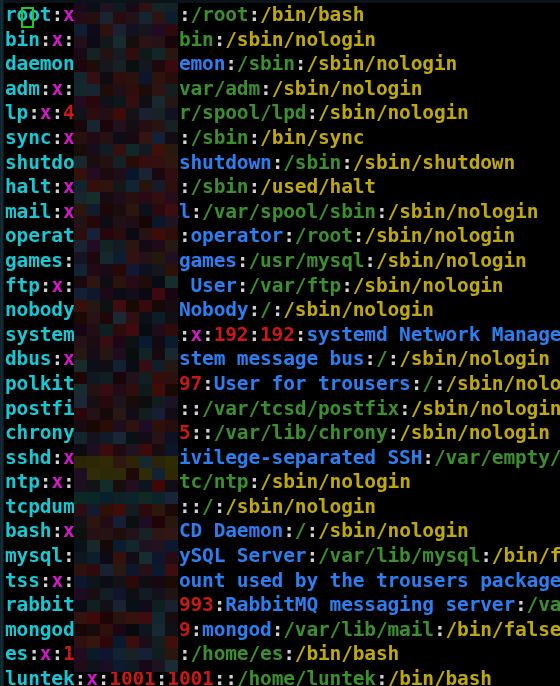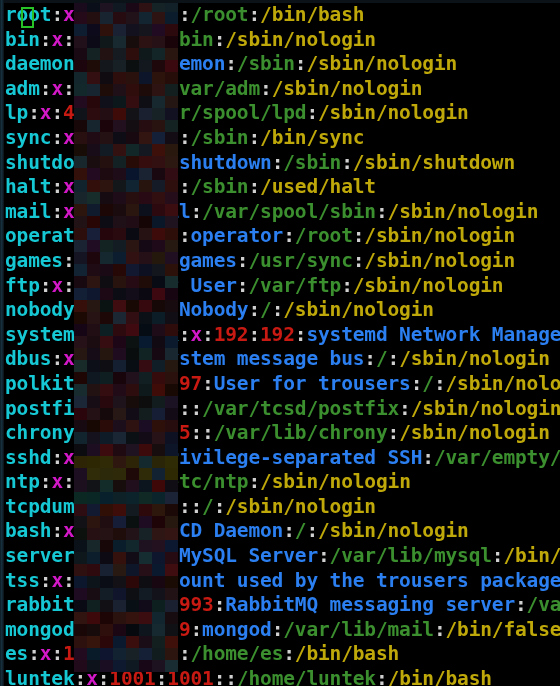--- a/index.html
+++ b/index.html
@@ -109,33 +109,33 @@
       <div class="line"><span class="u">root</span><span class="c">:</span><span class="x">x</span><span class="c">:</span><span class="n">0</span><span class="c">:</span><span class="n">0</span><span class="c">:</span><span class="d">root</span><span class="c">:</span><span class="p">/root</span><span class="c">:</span><span class="s">/bin/bash</span></div>
       <div class="line"><span class="u">bin</span><span class="c">:</span><span class="x">x</span><span class="c">:</span><span class="n">1</span><span class="c">:</span><span class="n">1</span><span class="c">:</span><span class="d">bin</span><span class="c">:</span><span class="p">/bin</span><span class="c">:</span><span class="s">/sbin/nologin</span></div>
       <div class="line"><span class="u">daemon</span><span class="c">:</span><span class="x">x</span><span class="c">:</span><span class="n">2</span><span class="c">:</span><span class="n">2</span><span class="c">:</span><span class="d">daemon</span><span class="c">:</span><span class="p">/sbin</span><span class="c">:</span><span class="s">/sbin/nologin</span></div>
       <div class="line"><span class="u">adm</span><span class="c">:</span><span class="x">x</span><span class="c">:</span><span class="n">3</span><span class="c">:</span><span class="n">4</span><span class="c">:</span><span class="d">adm</span><span class="c">:</span><span class="p">/var/adm</span><span class="c">:</span><span class="s">/sbin/nologin</span></div>
       <div class="line"><span class="u">lp</span><span class="c">:</span><span class="x">x</span><span class="c">:</span><span class="n">4</span><span class="c">:</span><span class="n">7</span><span class="c">:</span><span class="d">lp</span><span class="c">:</span><span class="p">/var/spool/lpd</span><span class="c">:</span><span class="s">/sbin/nologin</span></div>
       <div class="line"><span class="u">sync</span><span class="c">:</span><span class="x">x</span><span class="c">:</span><span class="n">5</span><span class="c">:</span><span class="n">0</span><span class="c">:</span><span class="d">sync</span><span class="c">:</span><span class="p">/sbin</span><span class="c">:</span><span class="s">/bin/sync</span></div>
       <div class="line"><span class="u">shutdown</span><span class="c">:</span><span class="x">x</span><span class="c">:</span><span class="n">6</span><span class="c">:</span><span class="n">0</span><span class="c">:</span><span class="d">shutdown</span><span class="c">:</span><span class="p">/sbin</span><span class="c">:</span><span class="s">/sbin/shutdown</span></div>
       <div class="line"><span class="u">halt</span><span class="c">:</span><span class="x">x</span><span class="c">:</span><span class="n">7</span><span class="c">:</span><span class="n">0</span><span class="c">:</span><span class="d">halt</span><span class="c">:</span><span class="p">/sbin</span><span class="c">:</span><span class="s">/used/halt</span></div>
       <div class="line"><span class="u">mail</span><span class="c">:</span><span class="x">x</span><span class="c">:</span><span class="n">8</span><span class="c">:</span><span class="n">12</span><span class="c">:</span><span class="d">mail</span><span class="c">:</span><span class="p">/var/spool/sbin</span><span class="c">:</span><span class="s">/sbin/nologin</span></div>
       <div class="line"><span class="u">operator</span><span class="c">:</span><span class="x">x</span><span class="c">:</span><span class="n">11</span><span class="c">:</span><span class="n">0</span><span class="c">:</span><span class="d">operator</span><span class="c">:</span><span class="p">/root</span><span class="c">:</span><span class="s">/sbin/nologin</span></div>
-      <div class="line"><span class="u">games</span><span class="c">:</span><span class="x">x</span><span class="c">:</span><span class="n">12</span><span class="c">:</span><span class="n">100</span><span class="c">:</span><span class="d">games</span><span class="c">:</span><span class="p">/usr/sync</span><span class="c">:</span><span class="s">/sbin/nologin</span></div>
+      <div class="line"><span class="u">games</span><span class="c">:</span><span class="x">x</span><span class="c">:</span><span class="n">12</span><span class="c">:</span><span class="n">100</span><span class="c">:</span><span class="d">games</span><span class="c">:</span><span class="p">/usr/mysql</span><span class="c">:</span><span class="s">/sbin/nologin</span></div>
       <div class="line"><span class="u">ftp</span><span class="c">:</span><span class="x">x</span><span class="c">:</span><span class="n">14</span><span class="c">:</span><span class="n">50</span><span class="c">:</span><span class="d">FTP User</span><span class="c">:</span><span class="p">/var/ftp</span><span class="c">:</span><span class="s">/sbin/nologin</span></div>
       <div class="line"><span class="u">nobody</span><span class="c">:</span><span class="x">x</span><span class="c">:</span><span class="n">99</span><span class="c">:</span><span class="n">99</span><span class="c">:</span><span class="d">Nobody</span><span class="c">:</span><span class="p">/</span><span class="c">:</span><span class="s">/sbin/nologin</span></div>
       <div class="line"><span class="u">systemd-network</span><span class="c">:</span><span class="x">x</span><span class="c">:</span><span class="n">192</span><span class="c">:</span><span class="n">192</span><span class="c">:</span><span class="d">systemd Network Management</span></div>
       <div class="line"><span class="u">dbus</span><span class="c">:</span><span class="x">x</span><span class="c">:</span><span class="n">81</span><span class="c">:</span><span class="n">81</span><span class="c">:</span><span class="d">System message bus</span><span class="c">:</span><span class="p">/</span><span class="c">:</span><span class="s">/sbin/nologin</span></div>
       <div class="line"><span class="u">polkitd</span><span class="c">:</span><span class="x">x</span><span class="c">:</span><span class="n">997</span><span class="c">:</span><span class="n">997</span><span class="c">:</span><span class="d">User for trousers</span><span class="c">:</span><span class="p">/</span><span class="c">:</span><span class="s">/sbin/nologin</span></div>
       <div class="line"><span class="u">postfix</span><span class="c">:</span><span class="x">x</span><span class="c">:</span><span class="n">89</span><span class="c">:</span><span class="n">89</span><span class="c">:</span><span class="c">:</span><span class="p">/var/tcsd/postfix</span><span class="c">:</span><span class="s">/sbin/nologin</span></div>
       <div class="line"><span class="u">chrony</span><span class="c">:</span><span class="x">x</span><span class="c">:</span><span class="n">996</span><span class="c">:</span><span class="n">995</span><span class="c">:</span><span class="c">:</span><span class="p">/var/lib/chrony</span><span class="c">:</span><span class="s">/sbin/nologin</span></div>
       <div class="line"><span class="u">sshd</span><span class="c">:</span><span class="x">x</span><span class="c">:</span><span class="n">74</span><span class="c">:</span><span class="n">74</span><span class="c">:</span><span class="d">Privilege-separated SSH</span><span class="c">:</span><span class="p">/var/empty/sshd</span></div>
       <div class="line"><span class="u">ntp</span><span class="c">:</span><span class="x">x</span><span class="c">:</span><span class="n">38</span><span class="c">:</span><span class="n">38</span><span class="c">:</span><span class="c">:</span><span class="p">/etc/ntp</span><span class="c">:</span><span class="s">/sbin/nologin</span></div>
       <div class="line"><span class="u">tcpdump</span><span class="c">:</span><span class="x">x</span><span class="c">:</span><span class="n">72</span><span class="c">:</span><span class="n">72</span><span class="c">:</span><span class="c">:</span><span class="p">/</span><span class="c">:</span><span class="s">/sbin/nologin</span></div>
       <div class="line"><span class="u">bash</span><span class="c">:</span><span class="x">x</span><span class="c">:</span><span class="n">28</span><span class="c">:</span><span class="n">28</span><span class="c">:</span><span class="d">NSCD Daemon</span><span class="c">:</span><span class="p">/</span><span class="c">:</span><span class="s">/sbin/nologin</span></div>
-      <div class="line"><span class="u">server</span><span class="c">:</span><span class="x">x</span><span class="c">:</span><span class="n">27</span><span class="c">:</span><span class="n">27</span><span class="c">:</span><span class="d">MySQL Server</span><span class="c">:</span><span class="p">/var/lib/mysql</span><span class="c">:</span><span class="s">/bin/false</span></div>
+      <div class="line"><span class="u">mysql</span><span class="c">:</span><span class="x">x</span><span class="c">:</span><span class="n">27</span><span class="c">:</span><span class="n">27</span><span class="c">:</span><span class="d">MySQL Server</span><span class="c">:</span><span class="p">/var/lib/mysql</span><span class="c">:</span><span class="s">/bin/false</span></div>
       <div class="line"><span class="u">tss</span><span class="c">:</span><span class="x">x</span><span class="c">:</span><span class="n">59</span><span class="c">:</span><span class="n">59</span><span class="c">:</span><span class="d">Account used by the trousers package to sandbox the tcsd daemon</span></div>
       <div class="line"><span class="u">rabbitmq</span><span class="c">:</span><span class="x">x</span><span class="c">:</span><span class="n">993</span><span class="c">:</span><span class="n">993</span><span class="c">:</span><span class="d">RabbitMQ messaging server</span><span class="c">:</span><span class="p">/var/lib/rabbitmq</span></div>
       <div class="line"><span class="u">mongod</span><span class="c">:</span><span class="x">x</span><span class="c">:</span><span class="n">990</span><span class="c">:</span><span class="n">989</span><span class="c">:</span><span class="d">mongod</span><span class="c">:</span><span class="p">/var/lib/mail</span><span class="c">:</span><span class="s">/bin/false</span></div>
       <div class="line"><span class="u">es</span><span class="c">:</span><span class="x">x</span><span class="c">:</span><span class="n">1000</span><span class="c">:</span><span class="n">1000</span><span class="c">:</span><span class="c">:</span><span class="p">/home/es</span><span class="c">:</span><span class="s">/bin/bash</span></div>
       <div class="line"><span class="u">luntek</span><span class="c">:</span><span class="x">x</span><span class="c">:</span><span class="n">1001</span><span class="c">:</span><span class="n">1001</span><span class="c">:</span><span class="c">:</span><span class="p">/home/luntek</span><span class="c">:</span><span class="s">/bin/bash</span></div>
     </div>
 
   <div id="cursor"></div>
 
   <div id="mosaic">

